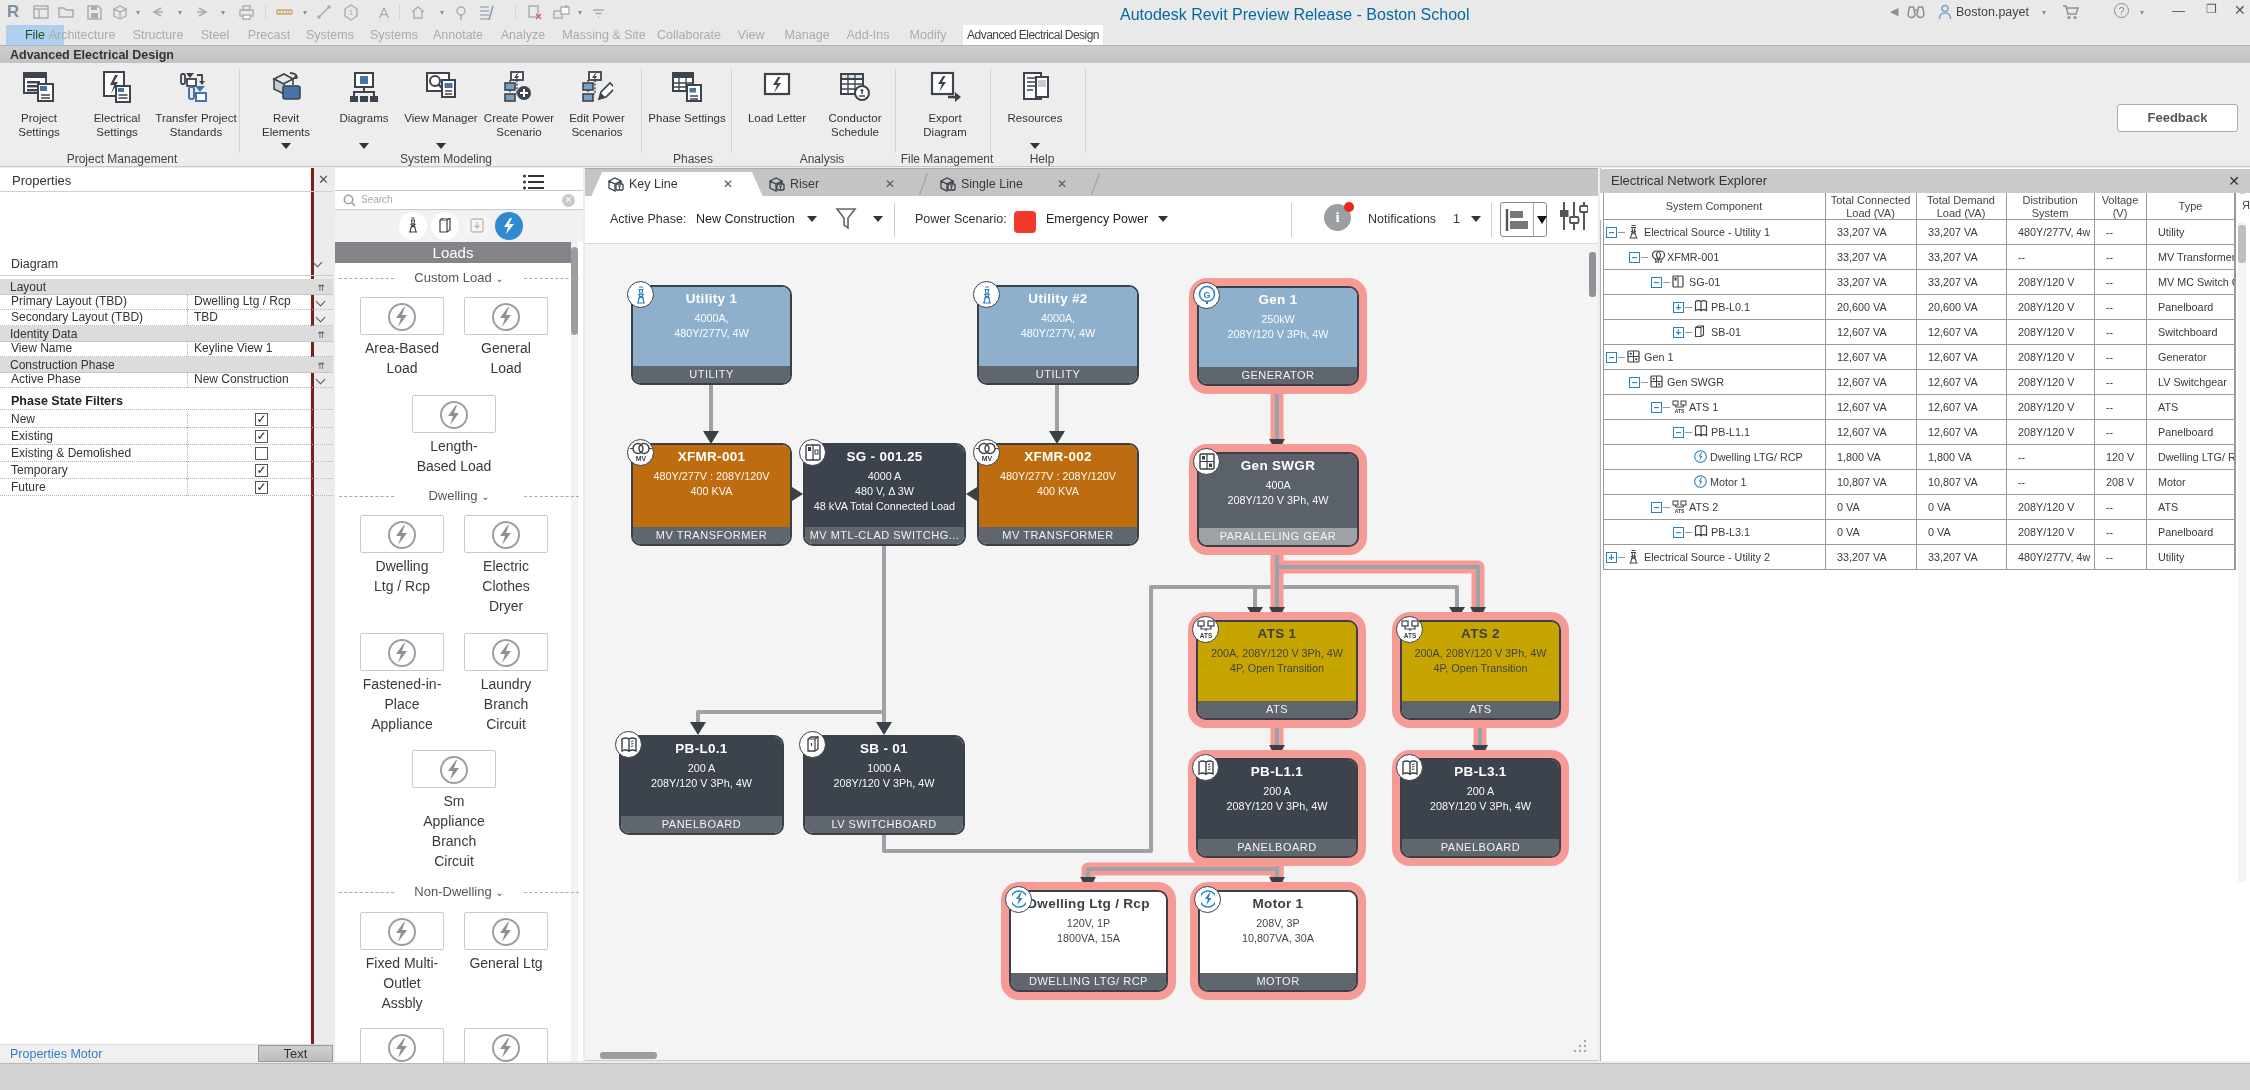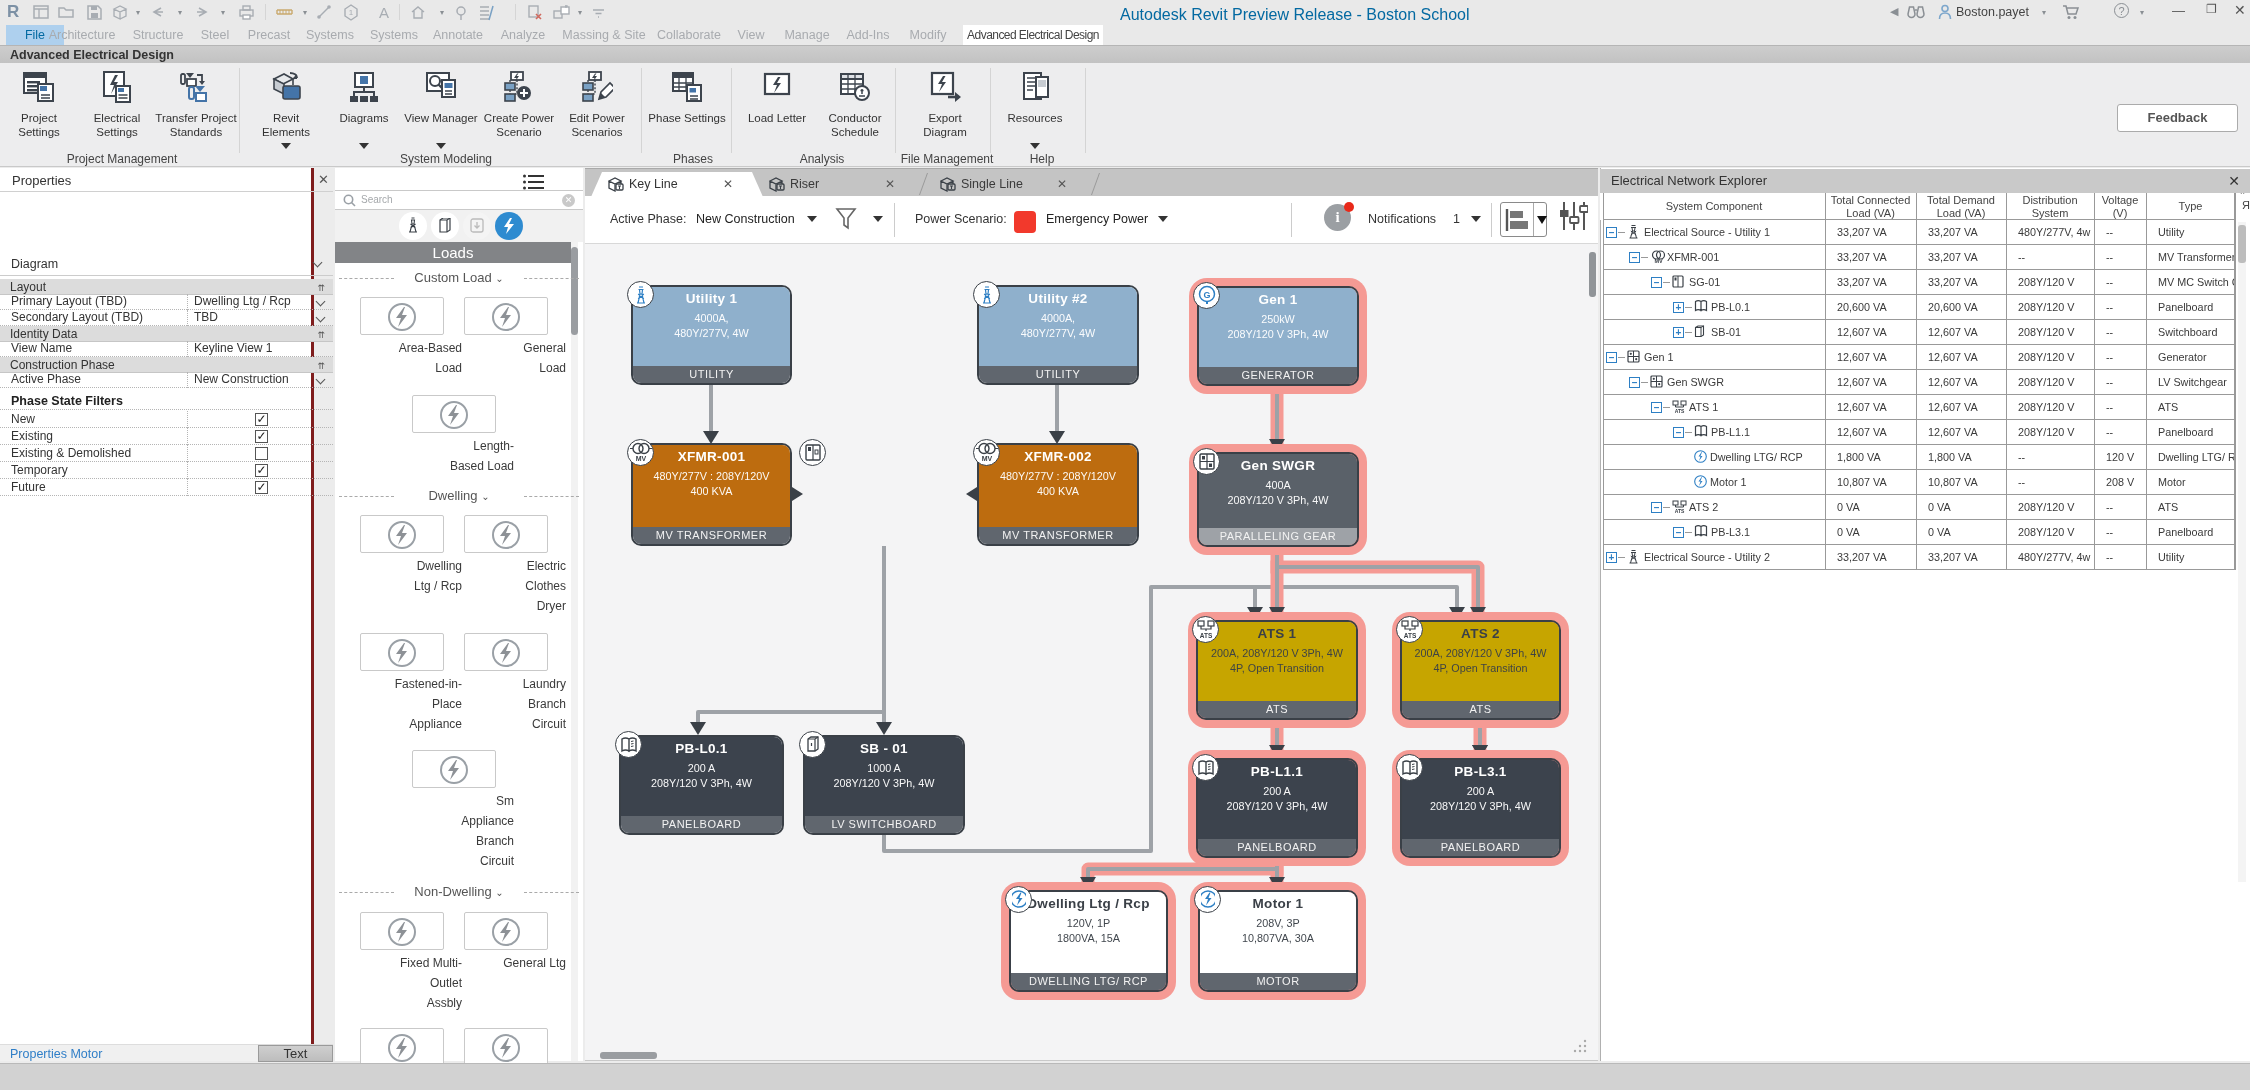--- a/index.html
+++ b/index.html
@@ -23,21 +23,21 @@
 
 #props{left:0;top:168px;width:314px;height:893px;border-right:3px solid #7f1d1d}
 .prow{border-bottom:1px dotted #b5b5b5;font-size:12px;color:#333}
 .phead{background:#dcdcdc;border-bottom:1px solid #c6c6c6;font-size:12px;color:#333;padding-left:10px}
 .chev{display:inline-block;width:7px;height:7px;border-right:1.6px solid #555;border-bottom:1.6px solid #555;transform:rotate(45deg)}
 .cbx{position:absolute;left:255px;top:2px;width:13px;height:13px;border:1.4px solid #555;background:#fff;font-size:12px;line-height:11px;text-align:center;color:#222}
 
 #palette{left:335px;top:168px;width:248px;height:893px}
 .pl-item{position:absolute;width:84px;height:38px;border:1px solid #c9c9c9;background:#fff;border-radius:2px;text-align:center}
 .pl-item svg{margin-top:4px}
-.pl-lab{position:absolute;font-size:12px;color:#3a3a3a;text-align:right;line-height:20px;width:120px}
+.pl-lab{position:absolute;font-size:14px;color:#3a3a3a;text-align:center;line-height:20px;width:120px}
 .pl-sec{position:absolute;width:248px;text-align:center;font-size:13px;color:#555}
 .pl-sec:before,.pl-sec:after{content:"";position:absolute;top:8px;width:55px;border-top:1px dashed #aaa}
 .pl-sec:before{left:4px}
 .pl-sec:after{right:4px}
 
 #tabstrip{left:585px;top:168px;width:1013px;height:28px;background:#c4c4c4;border-top:1px solid #a9a9a9}
 #ctoolbar{left:585px;top:196px;width:1013px;height:48px;background:#fff;border-bottom:1px solid #d8d8d8}
 #canvas{left:585px;top:244px;width:1013px;height:817px;background:#f4f4f5;border-bottom:1px solid #c9c9c9}
 .node{position:absolute;border:2px solid #3a4047;border-radius:10px;overflow:hidden;display:flex;flex-direction:column}
 .node .bd{flex:1;text-align:center;color:#fff}
@@ -152,21 +152,21 @@
       <circle cx="7" cy="12.5" r="1.5" fill="#8a8f94"></circle>
       <circle cx="13" cy="12.5" r="1.5" fill="#8a8f94"></circle>
     </svg>
 <div class="abs" style="left:2114px;top:3px;width:15px;height:15px;border:1.3px solid #8a8f94;border-radius:50%;font-size:11px;line-height:14px;text-align:center;color:#8a8f94">?</div>
 <div class="abs" style="left:2140px;top:8px;font-size:8px;color:#8a8f94">▾</div>
 <div class="abs" style="left:2172px;top:3px;font-size:13px;color:#555">—</div>
 <div class="abs" style="left:2206px;top:2px;font-size:12px;color:#555">❐</div>
 <div class="abs" style="left:2234px;top:2px;font-size:14px;color:#555">✕</div>
 </div>
 <div class="abs" id="tabrow">
-<div class="rtab" style="left:6px;width:58px;background:#aed0ee;color:#0369a1">File</div>
+<div class="rtab" style="left:6px;width:58px;background:#aed0ee;color:#14532d">File</div>
 <div class="rtab" style="left:27px;width:110px;white-space:nowrap">Architecture</div>
 <div class="rtab" style="left:103px;width:110px;white-space:nowrap">Structure</div>
 <div class="rtab" style="left:160px;width:110px;white-space:nowrap">Steel</div>
 <div class="rtab" style="left:214px;width:110px;white-space:nowrap">Precast</div>
 <div class="rtab" style="left:275px;width:110px;white-space:nowrap">Systems</div>
 <div class="rtab" style="left:339px;width:110px;white-space:nowrap">Systems</div>
 <div class="rtab" style="left:403px;width:110px;white-space:nowrap">Annotate</div>
 <div class="rtab" style="left:468px;width:110px;white-space:nowrap">Analyze</div>
 <div class="rtab" style="left:549px;width:110px;white-space:nowrap">Massing &amp; Site</div>
 <div class="rtab" style="left:634px;width:110px;white-space:nowrap">Collaborate</div>
@@ -646,20 +646,27 @@
         <div class="sb">480Y/277V : 208Y/120V<br>400 KVA</div>
       </div>
 <div class="ft" style="background:#60666e;color:#f2f2f2">MV TRANSFORMER</div>
 </div>
 <div class="ncirc" style="left:42px;top:195px"><svg width="22" height="20" viewBox="0 0 22 20" style="margin-top:2px">
         <circle cx="8" cy="6.5" r="5" fill="none" stroke="#3a4047" stroke-width="1.4"></circle>
         <circle cx="14" cy="6.5" r="5" fill="none" stroke="#3a4047" stroke-width="1.4"></circle>
         <path d="M0 6.5h3M19 6.5h3" stroke="#3a4047" stroke-width="1.2"></path>
         <text x="11" y="19" font-size="7" font-weight="bold" text-anchor="middle" fill="#3a4047">MV</text>
       </svg></div>
+<div class="node" style="left:218px;top:199px;width:163px;height:103px">
+<div class="bd" style="background:#3c434d;color:#fff">
+        <div class="tt" style="font-size:13.5px">SG - 001.25</div>
+        <div class="sb">4000 A<br>480 V, Δ 3W<br>48 kVA Total Connected Load</div>
+      </div>
+<div class="ft" style="background:#60666e;color:#f2f2f2">MV MTL-CLAD SWITCHG...</div>
+</div>
 <div class="ncirc" style="left:214px;top:195px"><svg width="16" height="17" viewBox="0 0 16 17" style="margin-top:4px">
         <rect x="1" y="1" width="14" height="15" rx="1" fill="none" stroke="#3a4047" stroke-width="1.4"></rect>
         <path d="M8 1v15" stroke="#3a4047" stroke-width="1.2"></path>
         <rect x="3" y="3" width="3" height="4" fill="#3a4047"></rect>
         <rect x="10" y="6" width="3" height="4" fill="none" stroke="#3a4047" stroke-width="1"></rect>
       </svg></div>
 <div class="node" style="left:392px;top:199px;width:162px;height:103px">
 <div class="bd" style="background:#bd6c0f;color:#fff">
         <div class="tt" style="font-size:13.5px">XFMR-002</div>
         <div class="sb">480Y/277V : 208Y/120V<br>400 KVA</div>

